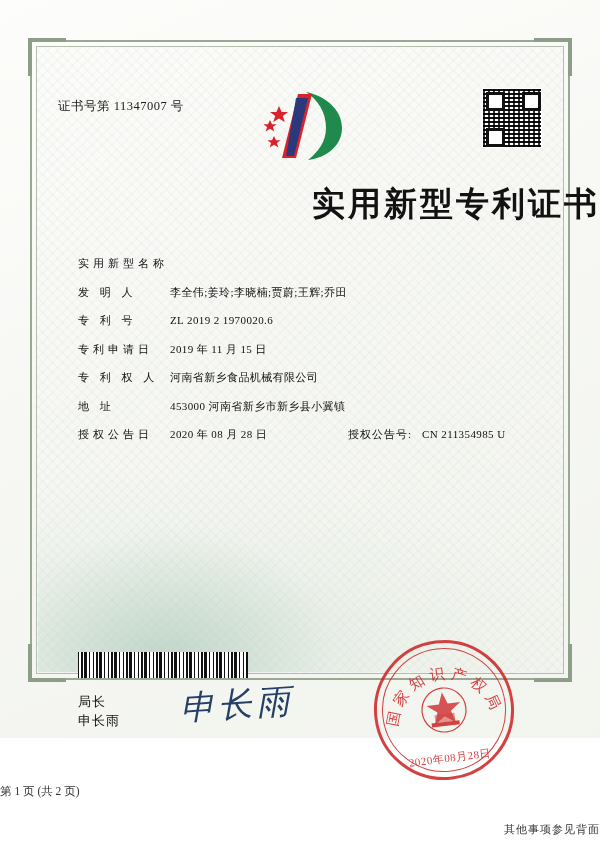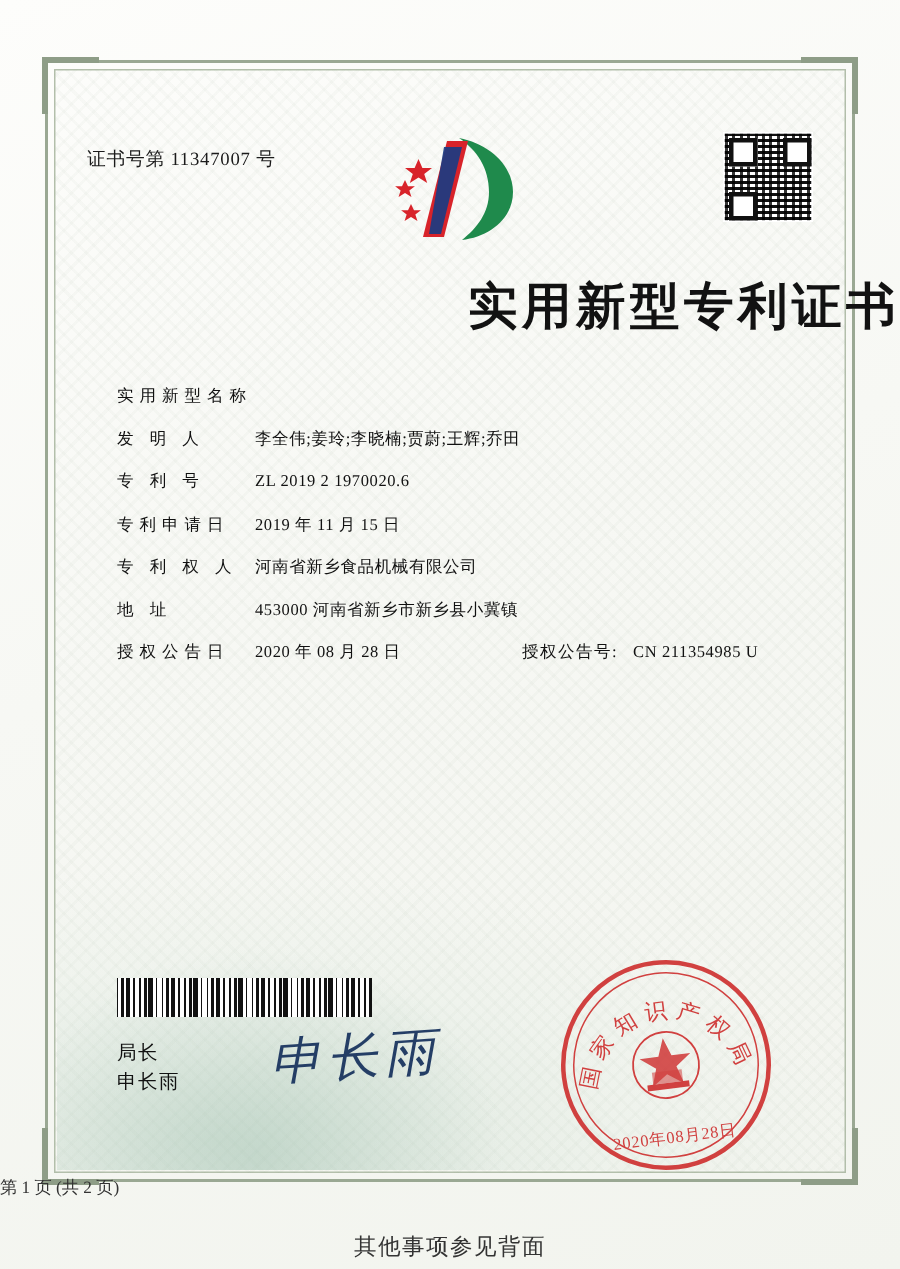--- a/index.html
+++ b/index.html
@@ -10,21 +10,21 @@
     width: 600px;
     height: 846px;
     background: #ffffff;
     font-family: "Liberation Serif", "DejaVu Serif", serif;
     color: #1a1a1a;
     overflow: hidden;
   }
   .page {
     position: relative;
     width: 600px;
-    height: 846px;
+    height: 738px;
     background: linear-gradient(160deg, #fdfdfb 0%, #f7f8f4 45%, #f2f4ee 100%);
   }
   
   .border-outer {
     position: absolute;
     left: 30px; top: 40px; right: 30px; bottom: 58px;
     border: 2px solid #9aa893;
     border-radius: 2px;
   }
   .border-inner {
@@ -229,22 +229,22 @@
   .pagenum {
     position: absolute;
     left: 0; right: 0; top: 784px;
     text-align: left;
     font-size: 11.5px;
     color: #333;
   }
   .footnote {
     position: absolute;
     left: 0; right: 0; top: 822px;
-    text-align: center;
-    font-size: 15px;
+    text-align: right;
+    font-size: 11px;
     color: #333;
     letter-spacing: 1px;
   }
 </style>
 </head>
 <body>
 
 <div class="page">
 
   <div class="border-outer"></div>

